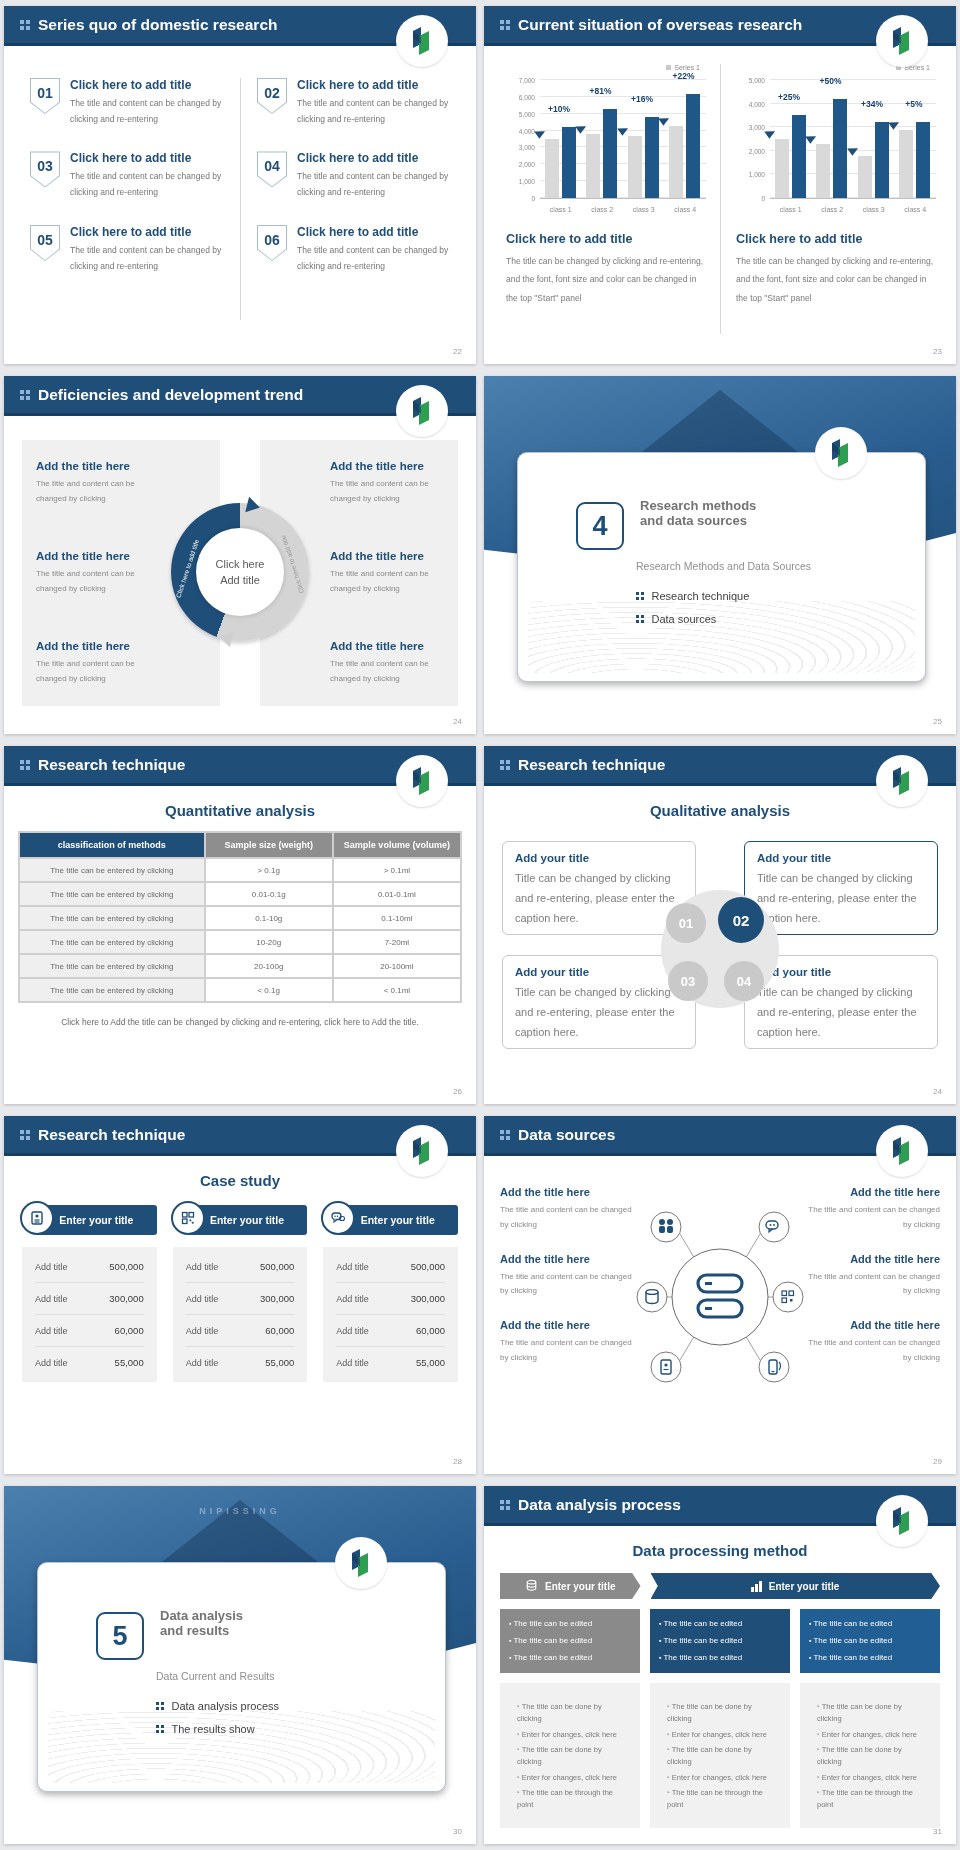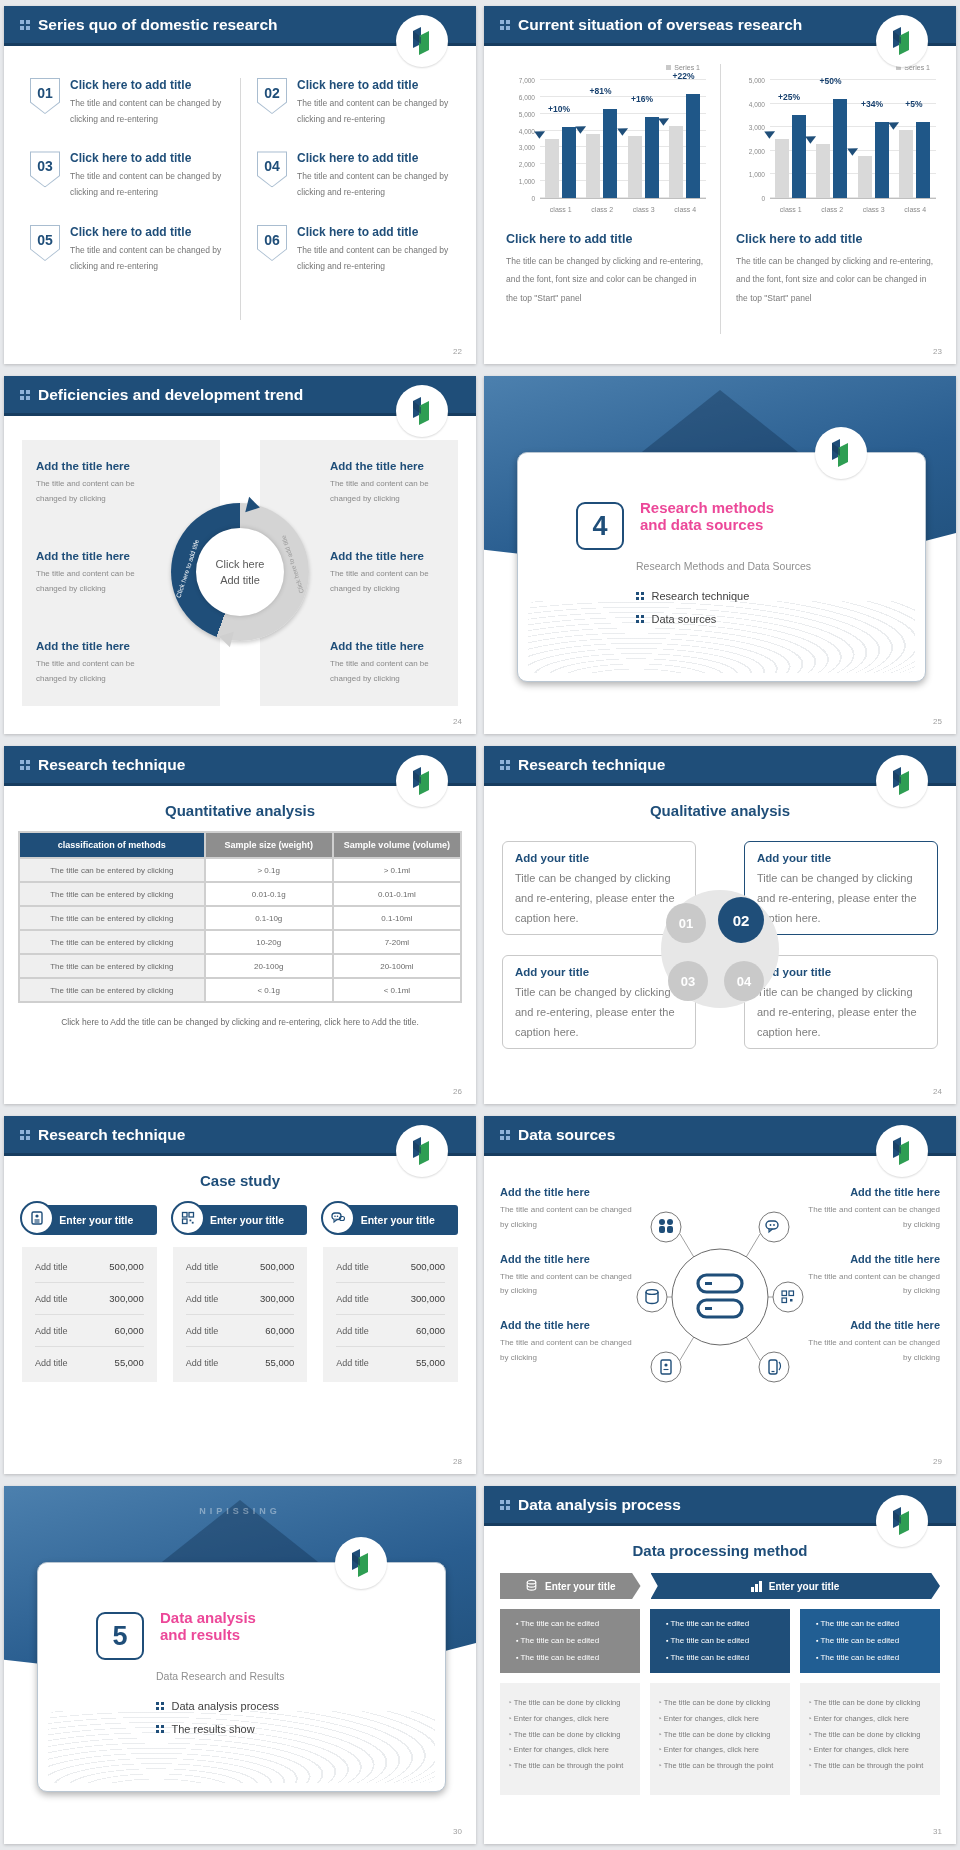--- a/index.html
+++ b/index.html
@@ -57,21 +57,21 @@
   
   .sec-bg{position:absolute;left:0;top:0;right:0;height:212px;background:linear-gradient(165deg,#4c80ae 0%,#2a5e90 55%,#1f4e79 100%);clip-path:polygon(0 0,100% 0,100% 74%,60% 97%,0 82%)}
   .roof{position:absolute;left:18%;top:14px;width:64%;height:120px;background:rgba(15,45,76,.38);clip-path:polygon(0 100%,50% 0,100% 100%)}
   .bg-text{position:absolute;top:74px;left:0;right:0;text-align:center;color:rgba(255,255,255,.38);font-size:9px;letter-spacing:4px;font-weight:bold}
   .sec-card{position:absolute;left:33px;right:30px;top:76px;bottom:52px;background:#fff;border:1px solid #b9c6d2;border-radius:10px;box-shadow:0 3px 7px rgba(0,0,0,.3)}
   .sec-card .logo{top:-26px;right:58px}
   .sec-waves{position:absolute;left:10px;right:10px;bottom:8px;height:72px;border-radius:8px;background:repeating-radial-gradient(ellipse 140% 90% at 28% 130%,rgba(110,125,140,.14) 0 1px,transparent 1px 7px)}
   .sec-body{position:relative;padding:46px 20px 0 58px;z-index:2}
   .sec-row{display:flex;gap:16px;align-items:flex-start}
   .num-box{width:44px;height:44px;border:2.5px solid #1f4e79;border-radius:9px;color:#1f4e79;font-size:27px;font-weight:bold;display:flex;align-items:center;justify-content:center;flex:0 0 auto;margin-top:3px}
-  .sec-title{color:#ec4899;font-size:15px;font-weight:bold;line-height:1.15;margin:0}
+  .sec-title{color:#737373;font-size:13px;font-weight:bold;line-height:1.15;margin:0}
   .sec-sub{color:#8f8f8f;font-size:10.5px;margin:10px 0 0 60px}
   .sec-bullets{margin:18px 0 0 60px;display:flex;flex-direction:column;gap:11px}
   .sec-bullet{display:flex;align-items:center;gap:8px;font-size:11px;color:#3f3f3f}
   .mini-dots{display:grid;grid-template-columns:3px 3px;gap:1.5px}
   .mini-dots i{width:3px;height:3px;background:#1f4e79;display:block}
   
   .tbl{width:442px;margin:12px auto 0;border:1px solid #cfcfcf;font-size:8px}
   .trow{display:grid;grid-template-columns:42% 29% 29%}
   .trow > div{border:0.5px solid #cfcfcf;height:22px;display:flex;align-items:center;justify-content:center;color:#6a6a6a;text-align:center}
   .trow.thead > div{height:24px;color:#fff;font-weight:bold;font-size:9px}
@@ -113,27 +113,27 @@
   .ds-mid{flex:1;display:flex;align-items:flex-start;justify-content:center}
   
   .flow{display:grid;grid-template-columns:1fr 2.06fr;gap:10px;padding:0 16px;margin-top:14px;position:relative}
   .fbar{height:26px;display:flex;align-items:center;justify-content:center;gap:7px;color:#fff;font-size:10px;font-weight:bold}
   .fbar.gray{background:#8a8a8a;clip-path:polygon(0 0,94% 0,100% 50%,94% 100%,0 100%)}
   .fbar.blue{background:#1f4e79;clip-path:polygon(0 0,97% 0,100% 50%,97% 100%,0 100%,2.5% 50%)}
   .bars-ico{display:flex;align-items:flex-end;gap:1.5px;height:11px}
   .bars-ico i{width:2.5px;background:#fff;display:block}
   .bars-ico i:nth-child(1){height:5px}.bars-ico i:nth-child(2){height:8px}.bars-ico i:nth-child(3){height:11px}
   .eboxes,.dboxes{display:grid;grid-template-columns:1fr 1fr 1fr;gap:10px;padding:0 16px;margin-top:10px}
-  .ebox{padding:7px 16px;box-sizing:border-box}
+  .ebox{padding:7px 9px;box-sizing:border-box}
   .ebox.g{background:#8a8a8a}.ebox.b1{background:#1f4e79}.ebox.b2{background:#215e93}
   .ebox ul{margin:0;padding:0;list-style:none}
   .ebox li{color:#fff;font-size:8px;line-height:2.1;white-space:nowrap}
   .ebox li::before{content:"▪ ";font-size:7px}
   .dbox{background:#f1f1f1;padding:10px 9px;box-sizing:border-box;min-height:112px}
-  .dbox ul{margin:0;padding:0;list-style:none}
+  .dbox ul{margin:8px;padding:0;list-style:none}
   .dbox li{color:#7b7b7b;font-size:7.5px;line-height:1.55;margin:4px 0}
   .dbox li::before{content:"‣ ";color:#9a9a9a}
   svg .nv{fill:none;stroke:#1f4e79}
 </style>
 </head>
 <body>
 
 <div class="grid">
 
   <div class="cell">
@@ -857,21 +857,21 @@
               <polygon points="6,6 14,12 14,19 6,13" fill="#163a5c" opacity="0.65"></polygon>
             </svg>
         </div>
         <div class="sec-body">
           <div class="sec-row">
             <div class="num-box">5</div>
             <h2 class="sec-title">
               <span>Data analysis</span><br><span>and results</span>
             </h2>
           </div>
-          <div class="sec-sub">Data Research and Results</div>
+          <div class="sec-sub">Data Current and Results</div>
           <div class="sec-bullets">
             <div class="sec-bullet">
               <span class="mini-dots">
                   <i></i>
                   <i></i>
                   <i></i>
                   <i></i>
                 </span>
               <span>Data analysis process</span>
             </div>

